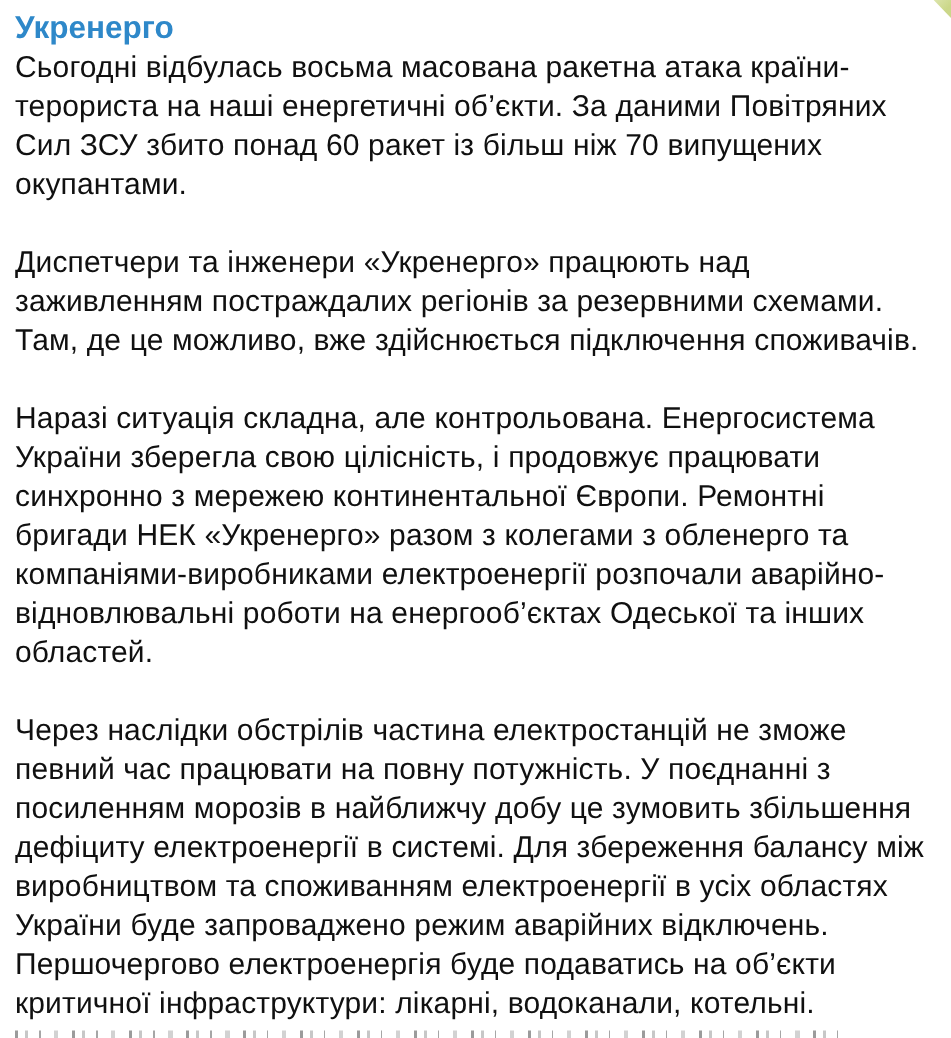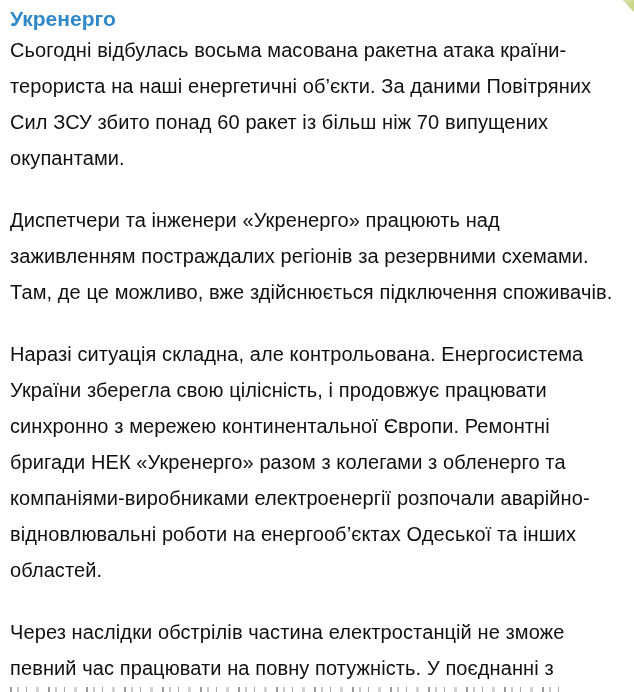--- a/index.html
+++ b/index.html
@@ -29,21 +29,21 @@
     font-size: 21px;
     font-weight: 700;
     line-height: 27px;
     color: var(--channel-name);
     cursor: pointer;
     display: inline-block;
     text-align: center;
   }
   .msg-text p {
     font-size: 20px;
-    line-height: 36px;
+    line-height: 26px;
     letter-spacing: 0.1px;
     color: var(--body-text);
   }
   .msg-text p + p {
     margin-top: 26px;
   }
   
   .corner-fragment {
     position: absolute;
     top: 0;

